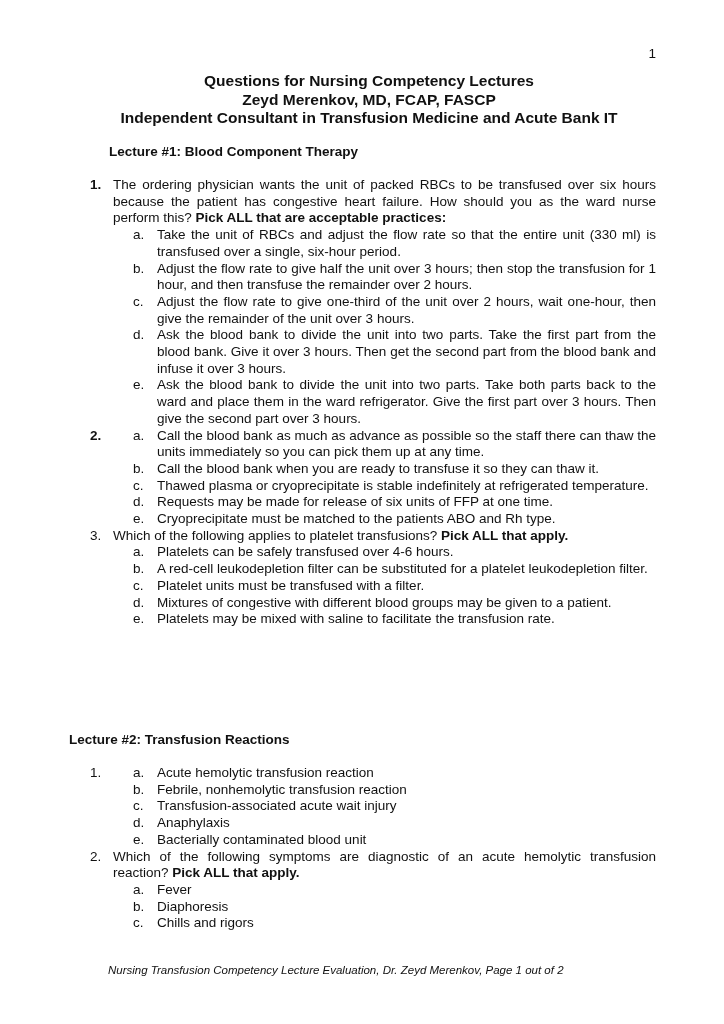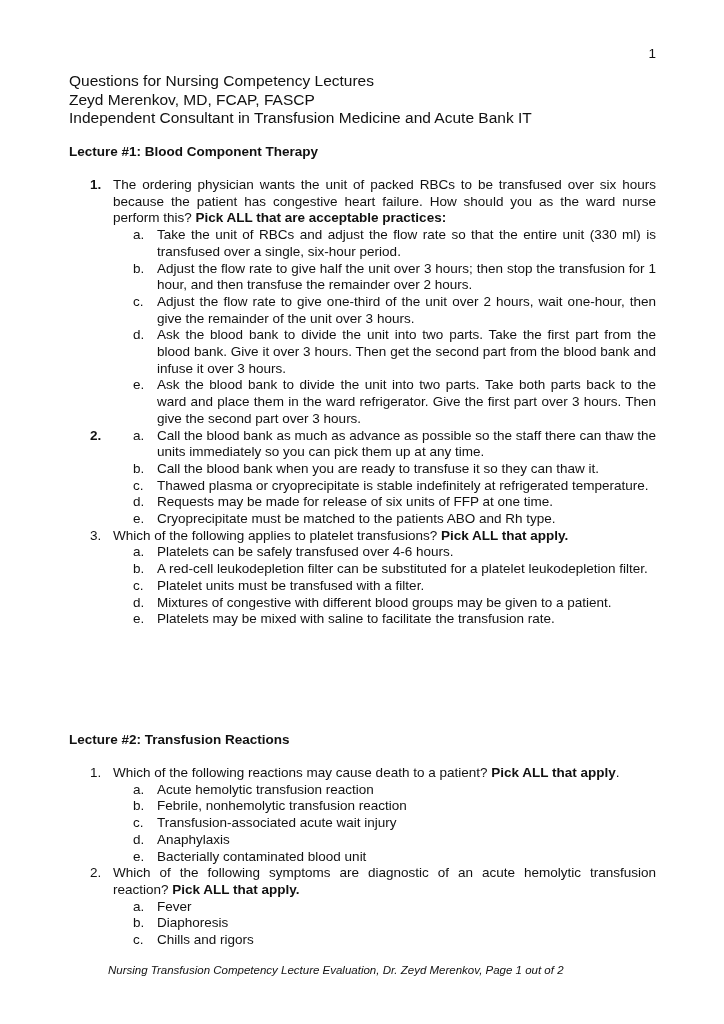--- a/index.html
+++ b/index.html
@@ -21,24 +21,25 @@
       right: 68px;
       font-size: 13.5px;
     }
     .header {
       position: absolute;
       top: 72px;
       left: 69px;
       width: 600px;
     }
     .header .line {
-      font-weight: normal;
+      font-weight: bold;
       font-size: 15.5px;
       line-height: 18.5px;
       white-space: nowrap;
+      text-align: center;
     }
     .lecture-title {
       position: absolute;
       left: 69px;
       font-weight: bold;
       font-size: 13.5px;
       line-height: 17px;
       white-space: nowrap;
     }
     .qlist {
@@ -89,21 +90,21 @@
 <body>
 
 <div class="page-number">1</div>
 
 <div class="header">
   <div class="line">Questions for Nursing Competency Lectures</div>
   <div class="line">Zeyd Merenkov, MD, FCAP, FASCP</div>
   <div class="line">Independent Consultant in Transfusion Medicine and Acute Bank IT</div>
 </div>
 
-<div class="lecture-title" style="top:143px;">Lecture #1:  Blood Component Therapy</div>
+<div class="lecture-title" style="top:143px;margin-left:40px;">Lecture #1:  Blood Component Therapy</div>
 
 <div class="qlist" style="top:177px;">
 
   <div class="q">
     <span class="num bold">1.</span>
     <div class="qtext"><span>The ordering physician wants the unit of packed RBCs to be transfused over six hours because the patient has congestive heart failure.  How should you as the ward nurse perform this? </span><span class="emph"> Pick ALL that are acceptable practices:</span></div>
     <div class="opts">
       <div class="opt"><span class="letter">a.</span><span>Take the unit of RBCs and adjust the flow rate so that the entire unit (330 ml) is transfused over a single, six-hour period.</span></div>
       <div class="opt"><span class="letter">b.</span><span>Adjust the flow rate to give half the unit over 3 hours; then stop the transfusion for 1 hour, and then transfuse the remainder over 2 hours.</span></div>
       <div class="opt"><span class="letter">c.</span><span>Adjust the flow rate to give one-third of the unit over 2 hours, wait one-hour, then give the remainder of the unit over 3 hours.</span></div>
@@ -135,21 +136,20 @@
     </div>
   </div>
 </div>
 
 <div class="lecture-title" style="top:731px;">Lecture #2:  Transfusion Reactions</div>
 
 <div class="qlist" style="top:765px;">
 
   <div class="q">
     <span class="num">1.</span>
-    <div class="qtext" style="white-space:nowrap;"><span>Which of the following reactions may cause death to a patient?  </span><span class="emph">Pick ALL that apply</span><span>.</span></div>
     <div class="opts">
       <div class="opt"><span class="letter">a.</span><span>Acute hemolytic transfusion reaction</span></div>
       <div class="opt"><span class="letter">b.</span><span>Febrile, nonhemolytic transfusion reaction</span></div>
       <div class="opt"><span class="letter">c.</span><span>Transfusion-associated acute wait injury</span></div>
       <div class="opt"><span class="letter">d.</span><span>Anaphylaxis</span></div>
       <div class="opt"><span class="letter">e.</span><span>Bacterially contaminated blood unit</span></div>
     </div>
   </div>
 
   <div class="q">

